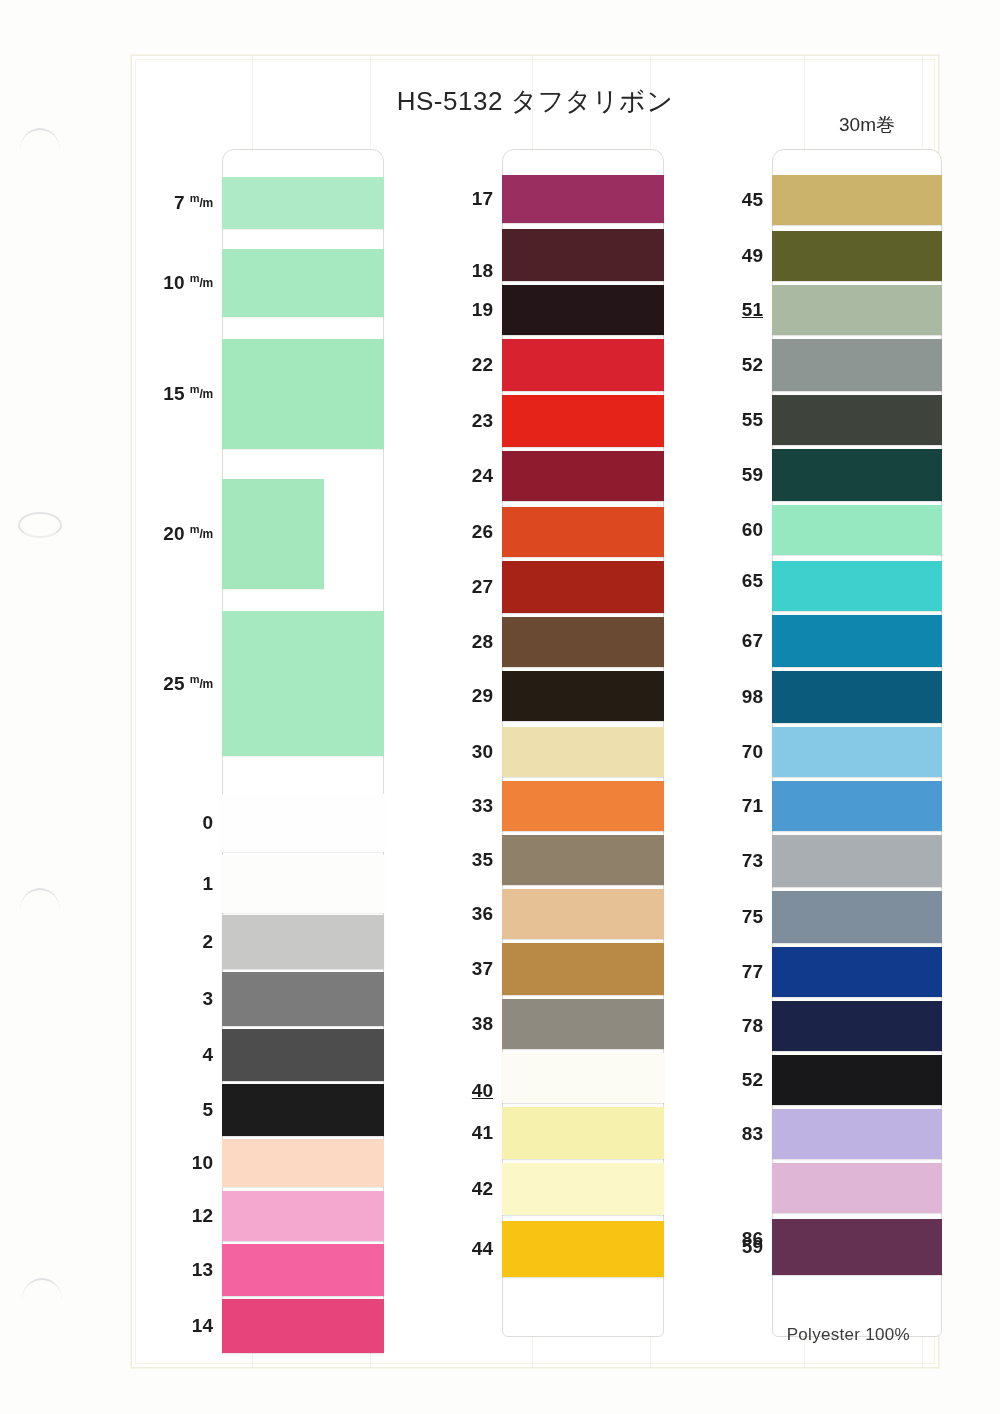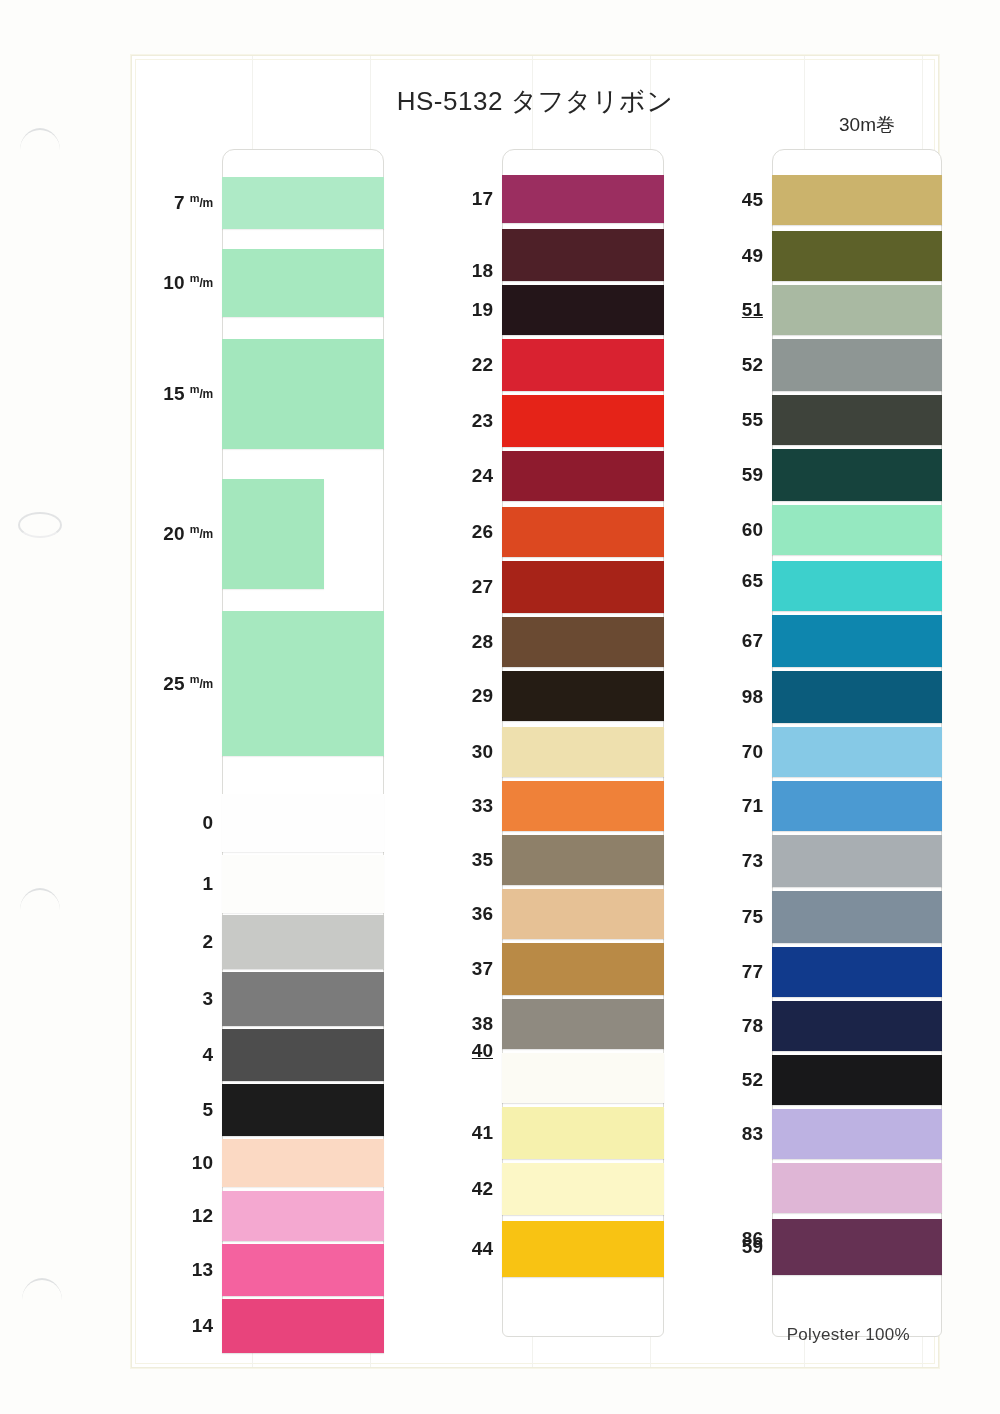--- a/index.html
+++ b/index.html
@@ -325,21 +325,21 @@
           <div class="rowlabel" style="top: 383px;">26</div>
           <div class="rowlabel" style="top: 438px;">27</div>
           <div class="rowlabel" style="top: 493px;">28</div>
           <div class="rowlabel" style="top: 547px;">29</div>
           <div class="rowlabel" style="top: 603px;">30</div>
           <div class="rowlabel" style="top: 657px;">33</div>
           <div class="rowlabel" style="top: 711px;">35</div>
           <div class="rowlabel" style="top: 765px;">36</div>
           <div class="rowlabel" style="top: 820px;">37</div>
           <div class="rowlabel" style="top: 875px;">38</div>
-          <div class="rowlabel" style="top: 902px; text-decoration: underline;">40</div>
+          <div class="rowlabel" style="top: 942px; text-decoration: underline;">40</div>
           <div class="rowlabel" style="top: 984px;">41</div>
           <div class="rowlabel" style="top: 1040px;">42</div>
           <div class="rowlabel" style="top: 1100px;">44</div>
         </div>
     </div>
 
     <div class="col" id="col-2">
       <div class="strip"></div>
       <div class="swatches">
           <div class="row" style="top: 26px; height: 50px;">

